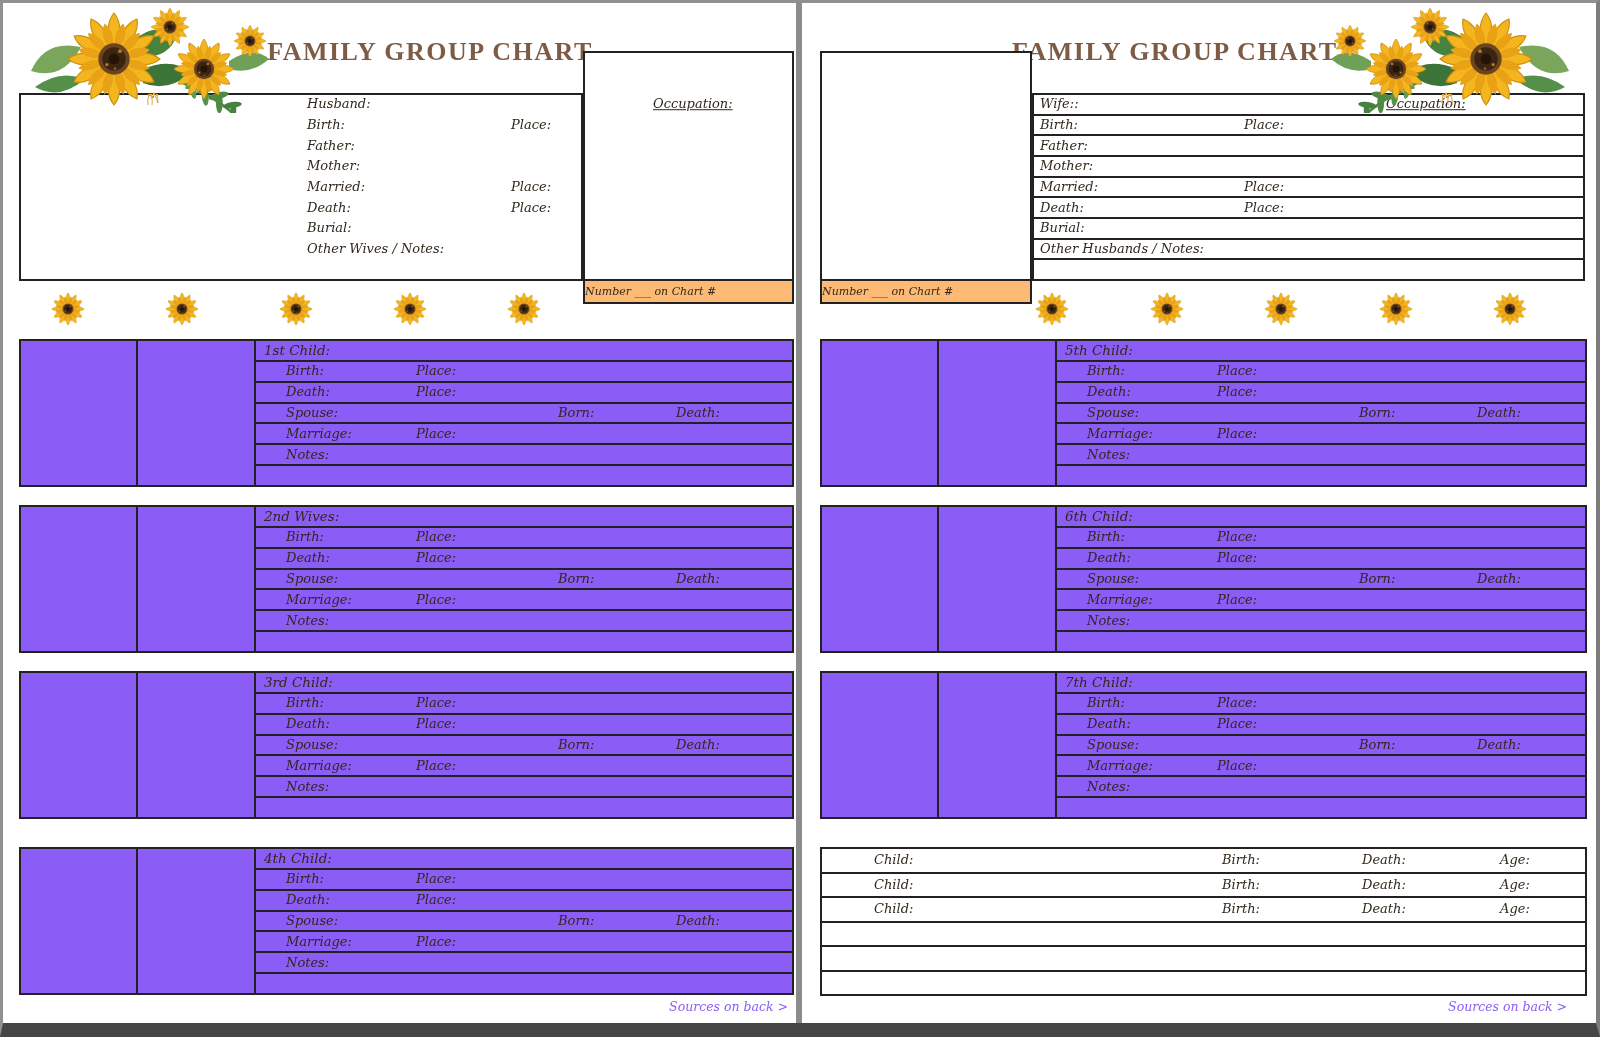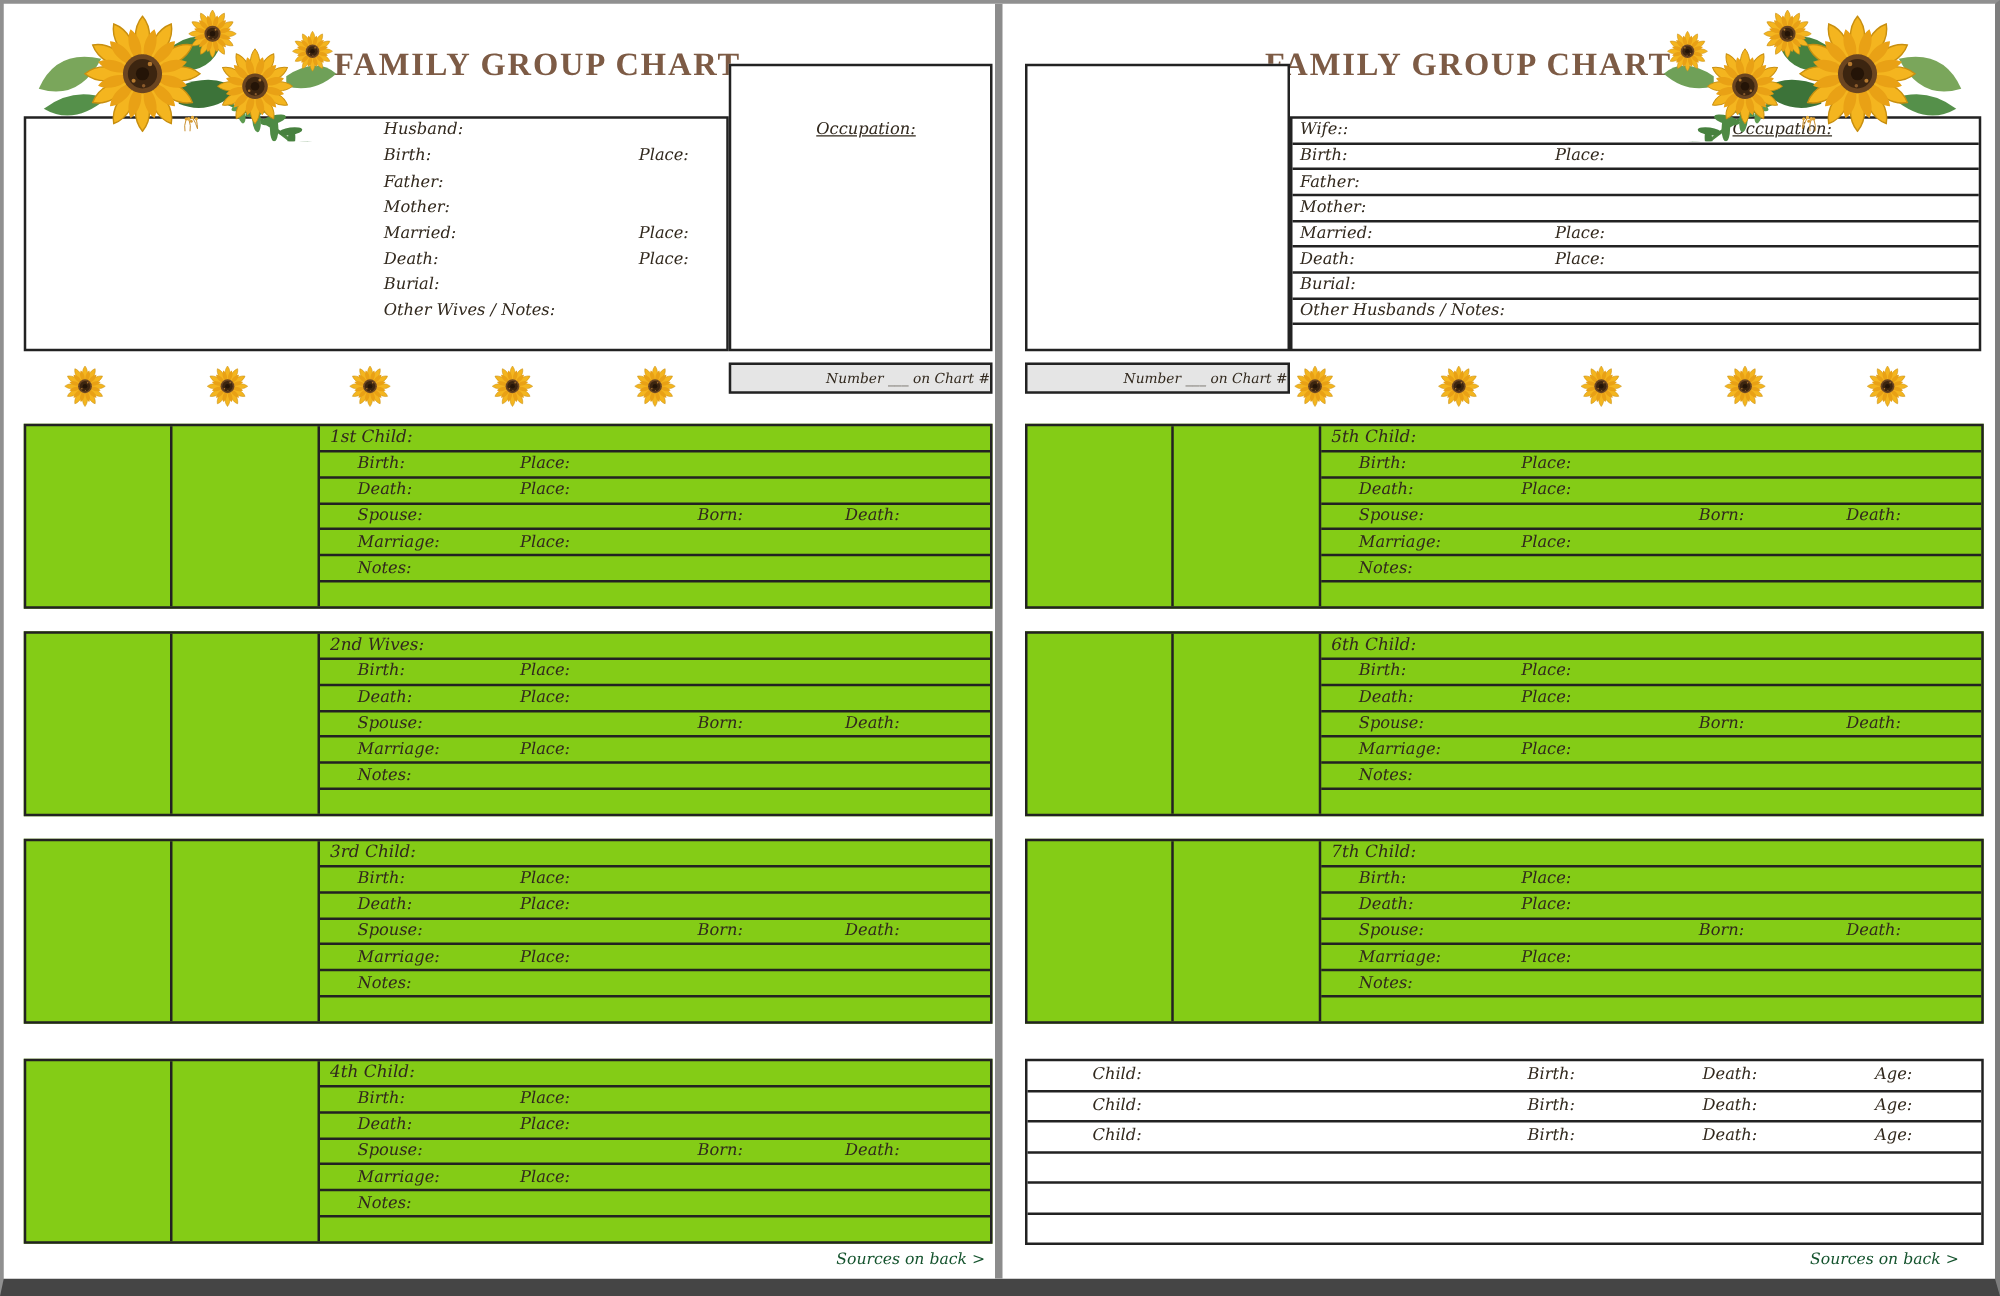--- a/index.html
+++ b/index.html
@@ -35,33 +35,33 @@
   .frow > .lbl { position:absolute; top:50%; transform:translateY(-52%); }
   .l-main  { left:6px; }
   .l-occ   { left:352px;text-decoration:underline; }
   .l-place { left:210px; }
 
   
   .photo-box  { position:absolute; top:48px; height:230px; border:2px solid #222; box-sizing:border-box; background:#fff; }
   .page-left  .photo-box  { left:580px; width:211px; }
   .page-right .photo-box  { left:18px;  width:212px; }
   .number-row { position:absolute; top:276px; height:25px; border:2px solid #222; box-sizing:border-box;
-                display:flex; align-items:center; justify-content:flex-end; background:#e5e5e5;margin-top:11px; }
+                display:flex; align-items:center; justify-content:flex-start; background:#fdba74; }
   .page-left  .number-row { left:580px; width:211px; }
   .page-right .number-row { left:18px;  width:212px; }
   .number-row .lbl { font-size:11px; }
 
   
   .flower-row { position:absolute; top:287px; height:38px; display:flex; justify-content:space-between; align-items:center; }
   .page-left  .flower-row { left:48px;  width:490px; }
   .page-right .flower-row { left:233px; width:492px; }
   .sf-sm { width:34px; height:36px; }
 
   
-  .child-block { position:absolute; height:148px; border:2px solid #222; box-sizing:border-box; display:flex; background:#84cc16; }
+  .child-block { position:absolute; height:148px; border:2px solid #222; box-sizing:border-box; display:flex; background:#8b5cf6; }
   .page-left  .child-block { left:16px; width:775px; }
   .page-right .child-block { left:18px; width:767px; }
   .photo-cell { width:117px; border-right:2px solid #222; box-sizing:border-box; }
   .photo-cell.second { width:118px; }
   .child-fields { flex:1; display:flex; flex-direction:column; }
   .cf-row { flex:1; position:relative; border-bottom:2px solid #222; }
   .cf-row:last-child { border-bottom:none; }
   .cf-row > .lbl { position:absolute; top:50%; transform:translateY(-52%); }
   .cl-title  { left:8px;  font-size:13.5px; }
   .cl-ind    { left:30px; }
@@ -72,21 +72,21 @@
   
   .dead-block { position:absolute; left:18px; top:844px; width:767px; height:149px; border:2px solid #222;
                 box-sizing:border-box; display:flex; flex-direction:column; background:#fff; }
   .dead-block .frow > .lbl { transform:translateY(-52%); }
   .dl-head  { left:8px; }
   .dl-child { left:52px; }
   .dl-birth { left:400px; }
   .dl-death { left:540px; }
   .dl-age   { left:678px; }
 
-  .sources { position:absolute; top:996px; font-style:italic; font-size:12.5px; color:#14532d; text-align:right; }
+  .sources { position:absolute; top:996px; font-style:italic; font-size:12.5px; color:#8b5cf6; text-align:right; }
   .page-left  .sources { left:580px; width:205px; }
   .page-right .sources { left:560px; width:205px; }
 
   .bouquet { position:absolute; top:4px; width:255px; height:106px; z-index:3; pointer-events:none; }
   .page-left  .bouquet { left:14px; }
   .page-right .bouquet { left:526px; transform:scaleX(-1); }
 
   .svg-defs { position:absolute; width:0; height:0; }
 </style>
 </head>

